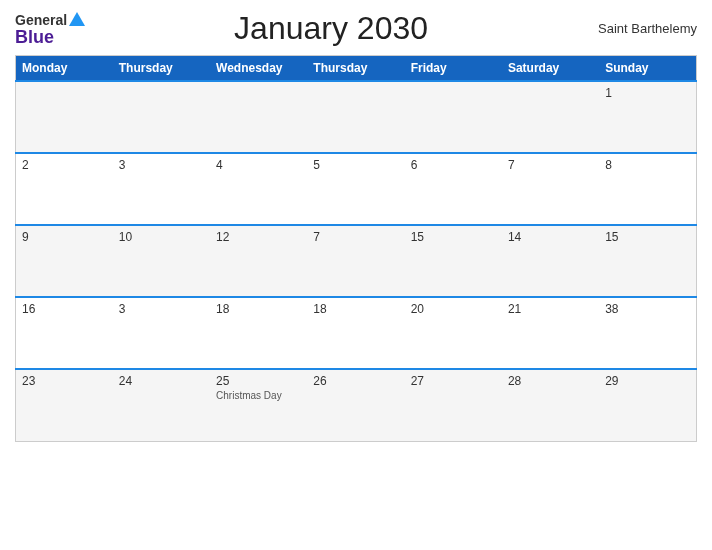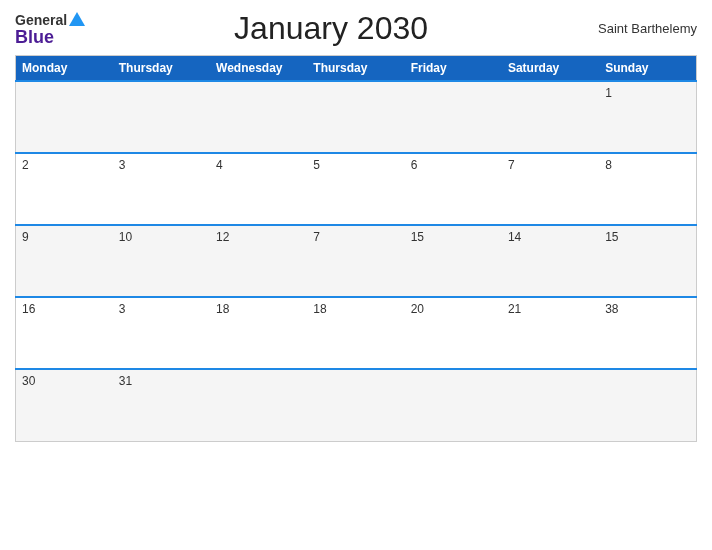--- a/index.html
+++ b/index.html
@@ -211,26 +211,37 @@
           </td>
           <td>
             <span class="day-num">21</span>
           </td>
           <td>
             <span class="day-num">38</span>
           </td>
         </tr>
         <tr>
           <td>
-            <span class="day-num">30</span>
-          </td>
-          <td>
-            <span class="day-num">31</span>
-          </td>
-          <td></td>
-          <td></td>
-          <td></td>
-          <td></td>
-          <td></td>
+            <span class="day-num">23</span>
+          </td>
+          <td>
+            <span class="day-num">24</span>
+          </td>
+          <td>
+            <span class="day-num">25</span>
+            <span class="holiday">Christmas Day</span>
+          </td>
+          <td>
+            <span class="day-num">26</span>
+          </td>
+          <td>
+            <span class="day-num">27</span>
+          </td>
+          <td>
+            <span class="day-num">28</span>
+          </td>
+          <td>
+            <span class="day-num">29</span>
+          </td>
         </tr>
       </tbody>
   </table>
 </div>
 
 </body></html>

